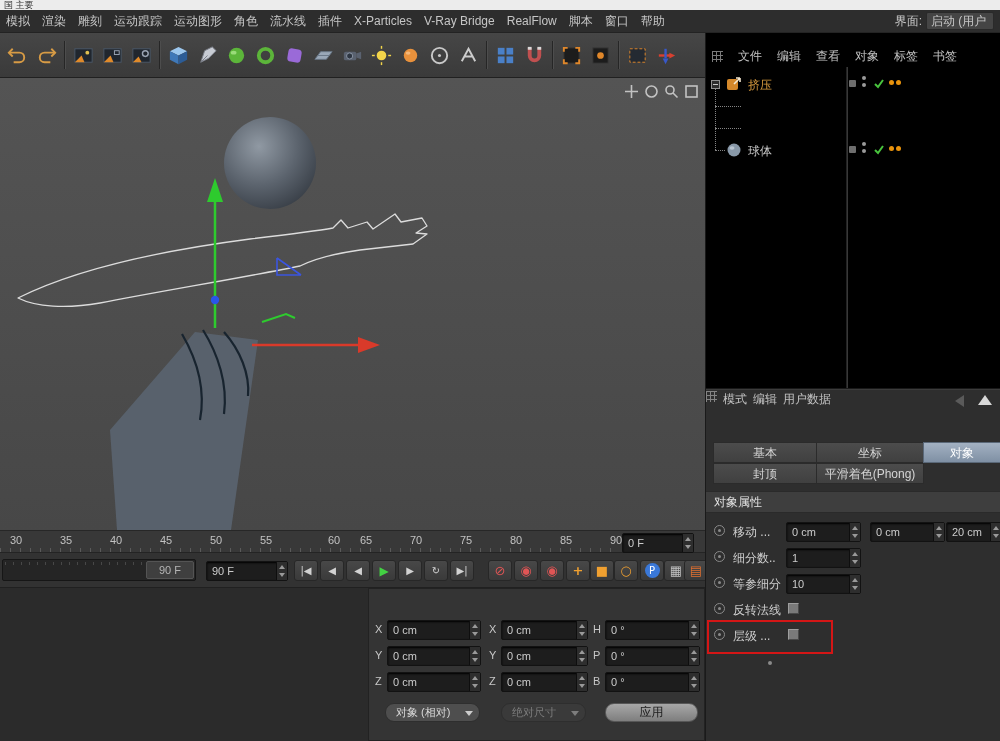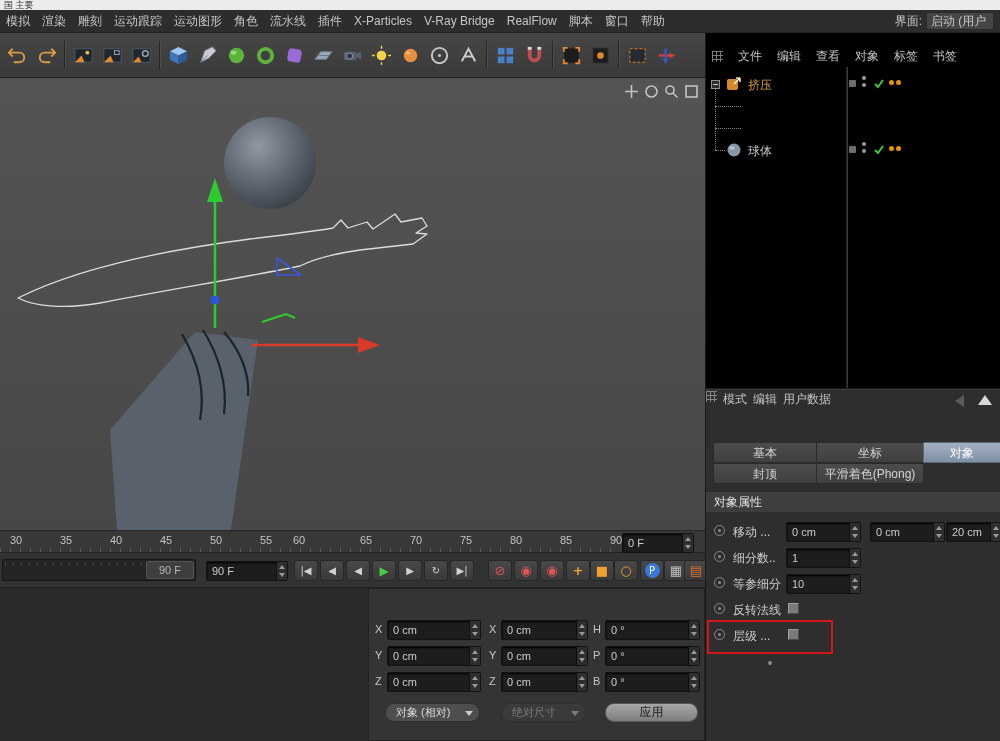--- a/index.html
+++ b/index.html
@@ -362,21 +362,21 @@
     </div>
   </div>
 
   <div class="ruler">
     <span class="tick" style="left:5px">30</span>
     <span class="tick" style="left:55px">35</span>
     <span class="tick" style="left:105px">40</span>
     <span class="tick" style="left:155px">45</span>
     <span class="tick" style="left:205px">50</span>
     <span class="tick" style="left:255px">55</span>
-    <span class="tick" style="left:288px">60</span>
+    <span class="tick" style="left:323px">60</span>
     <span class="tick" style="left:355px">65</span>
     <span class="tick" style="left:405px">70</span>
     <span class="tick" style="left:455px">75</span>
     <span class="tick" style="left:505px">80</span>
     <span class="tick" style="left:555px">85</span>
     <span class="tick" style="left:605px">90</span>
     <div class="fld endfield">
       <span class="fv">0 F</span>
       <span class="stp">
           <i class="up"></i>

